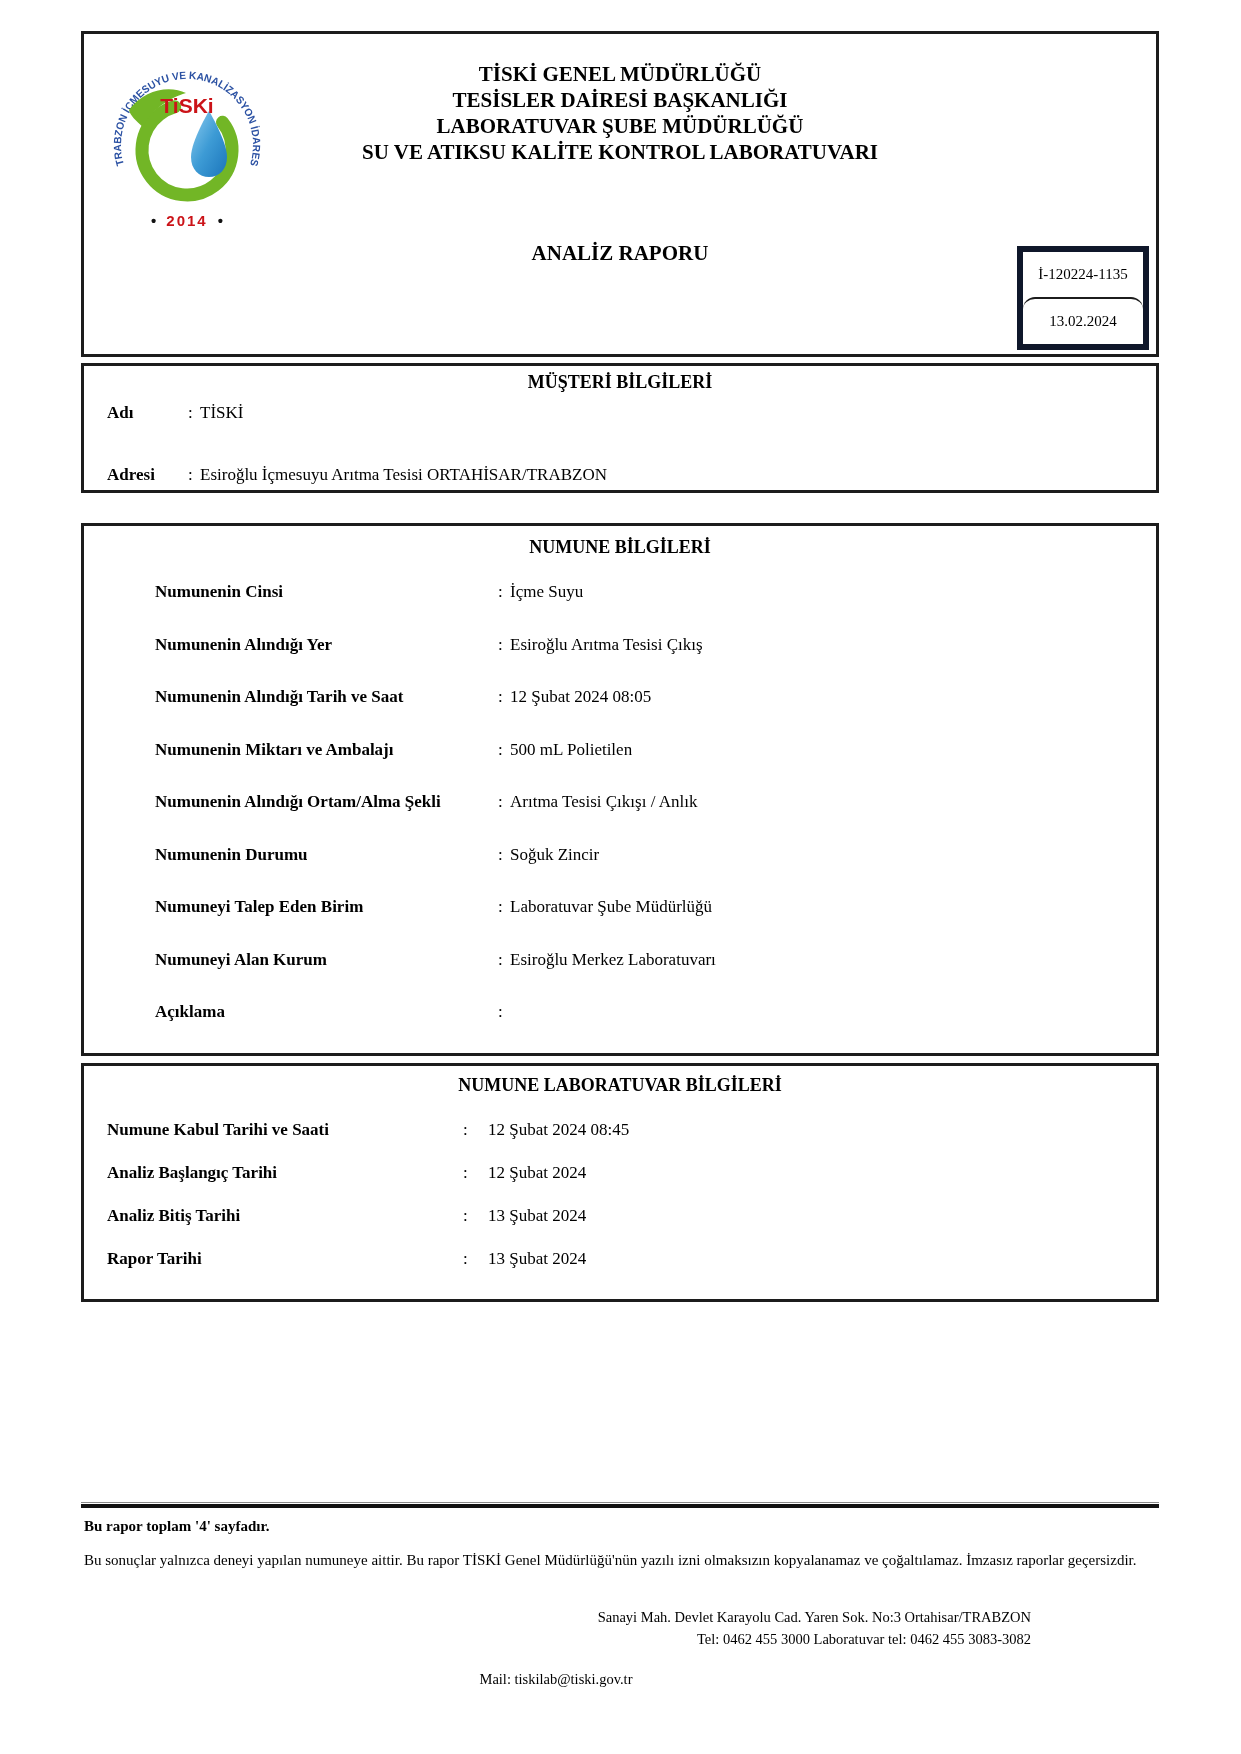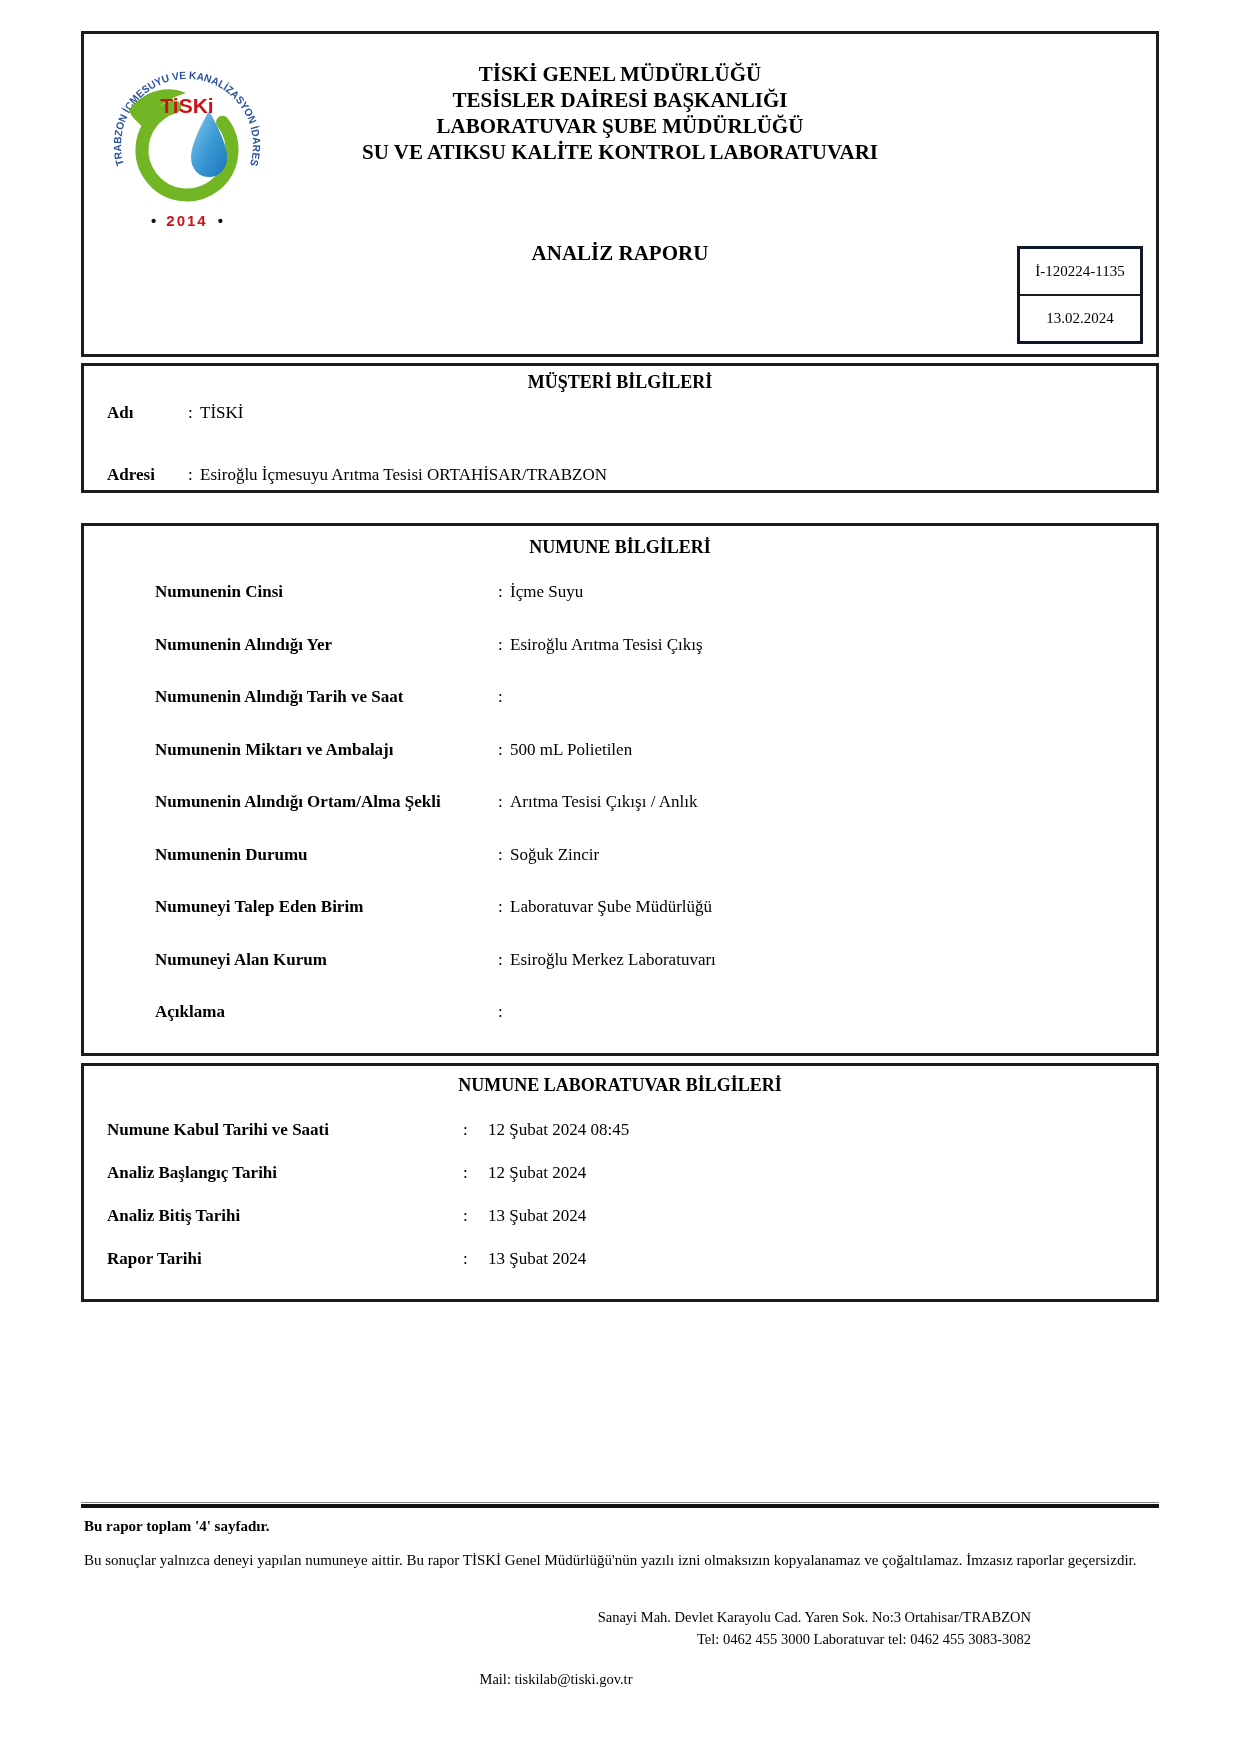--- a/index.html
+++ b/index.html
@@ -10,24 +10,24 @@
   #header-box{top:31px;height:326px;}
   #customer-box{top:363px;height:130px;}
   #sample-box{top:523px;height:533px;}
   #lab-box{top:1063px;height:239px;text-decoration:underline;}
 
   
   .org-titles{position:absolute;left:0;right:0;top:27px;text-align:center;
               font-weight:bold;font-size:21px;line-height:26px;}
   .report-title{position:absolute;left:0;right:0;top:207px;text-align:center;
                 font-weight:bold;font-size:21px;}
-  .numbox{position:absolute;left:933px;top:212px;width:120px;border:3px solid #0f172a;}
+  .numbox{position:absolute;left:933px;top:212px;width:120px;border:6px solid #0f172a;}
   .numbox .cell{height:45px;display:flex;align-items:center;justify-content:center;
                 font-size:15px;}
-  .numbox .cell + .cell{border-top:2px solid #1c1c1c;}
+  .numbox .cell + .cell{border-top:2px solid #1c1c1c;border-radius:12px;}
 
   .logo{position:absolute;left:14px;top:20px;width:178px;height:186px;}
 
   
   .sec-title{position:absolute;left:0;right:0;text-align:center;font-weight:bold;
              font-size:18px;}
   #customer-box .sec-title{top:6px;}
   #sample-box .sec-title{top:11px;}
   #lab-box .sec-title{top:9px;}
   .rows{position:absolute;left:0;right:0;}
@@ -137,20 +137,21 @@
 
         <div class="row">
           <div class="label">Numunenin Alındığı Yer</div>
           <div class="colon">:</div>
           <div class="value">Esiroğlu Arıtma Tesisi Çıkış</div>
         </div>
 
         <div class="row">
           <div class="label">Numunenin Alındığı Tarih ve Saat</div>
           <div class="colon">:</div>
+          <div class="value">12 Şubat 2024 08:05</div>
         </div>
 
         <div class="row">
           <div class="label">Numunenin Miktarı ve Ambalajı</div>
           <div class="colon">:</div>
           <div class="value">500 mL Polietilen</div>
         </div>
 
         <div class="row">
           <div class="label">Numunenin Alındığı Ortam/Alma Şekli</div>

